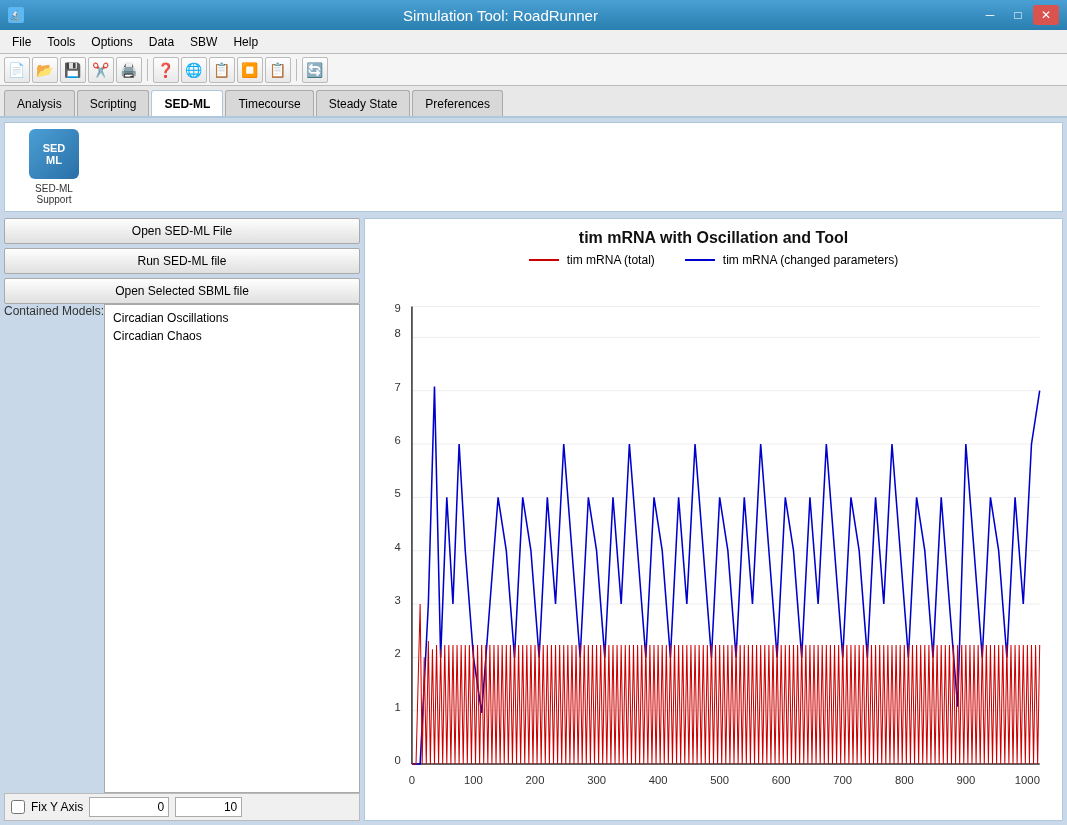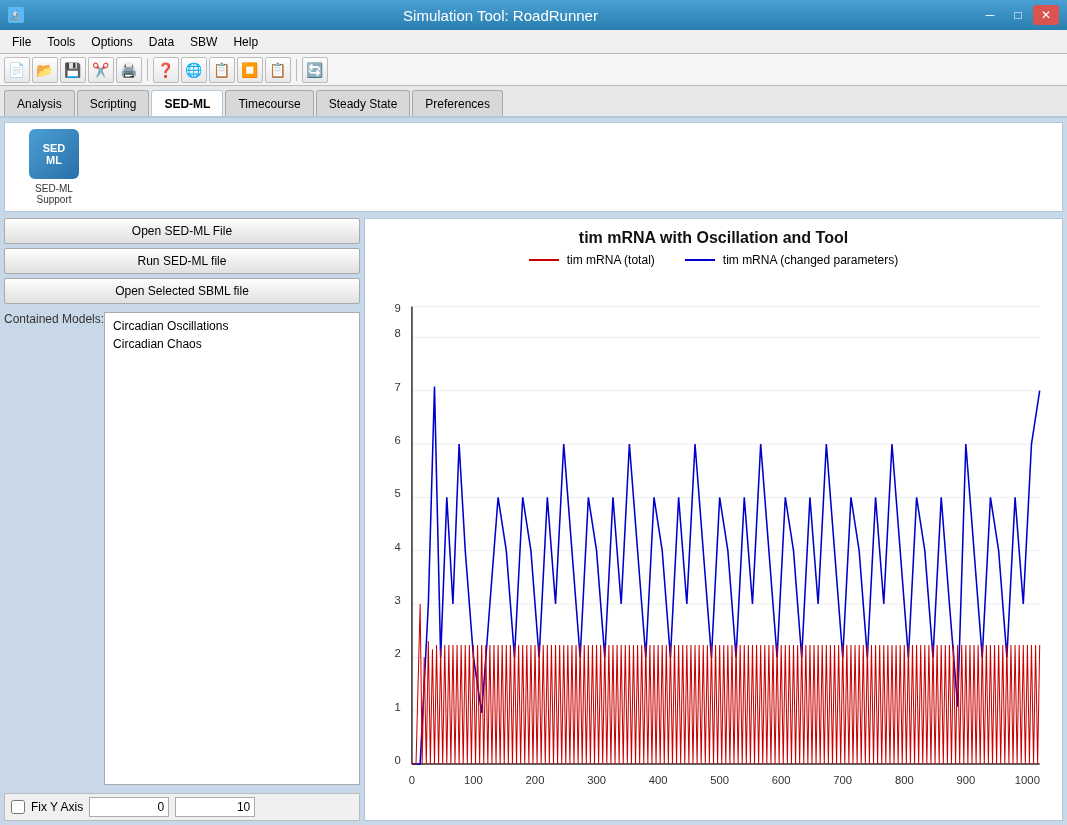--- a/index.html
+++ b/index.html
@@ -250,21 +250,21 @@
       flex: 1;
       gap: 0;
       padding: 4px;
       gap: 4px;
       overflow: hidden;
     }
     .left-col {
       width: 356px;
       display: flex;
       flex-direction: column;
-      gap: 8px;
+      gap: 0;
     }
     .right-col {
       flex: 1;
       background: white;
       border: 1px solid #b0c8dc;
       display: flex;
       flex-direction: column;
       padding: 10px;
     }
   </style>
@@ -347,21 +347,21 @@
         <div class="models-list">
           <div class="model-item">Circadian Oscillations</div>
           <div class="model-item">Circadian Chaos</div>
         </div>
       </div>
 
       <div style="display:flex; align-items:center; gap:6px; height:28px; background:#f0f0f0; border:1px solid #bbb; padding:0 6px;">
         <input type="checkbox" class="fix-y-checkbox" style="">
         <span>Fix Y Axis</span>
         <input type="text" class="fix-y-input" value="0" style="width: 80px; height: 20px; border: 1px solid rgb(170, 170, 170); padding: 0px 4px; font-size: 12px; text-align: right;">
-        <input type="text" class="fix-y-input" value="10" style="width: 80px; height: 20px; border: 1px solid rgb(170, 170, 170); padding: 0px 4px; font-size: 12px; text-align: right;">
+        <input type="text" class="fix-y-input" value="10" style="width: 67px; height: 20px; border: 1px solid rgb(170, 170, 170); padding: 0px 4px; font-size: 12px; text-align: right;">
       </div>
     </div>
 
     <div class="right-col">
       <div class="chart-title">tim mRNA with Oscillation and Tool</div>
       <div class="chart-legend">
         <div class="legend-item">
           <div class="legend-line" style="background:#cc0000;"></div>
           <span>tim mRNA (total)</span>
         </div>

